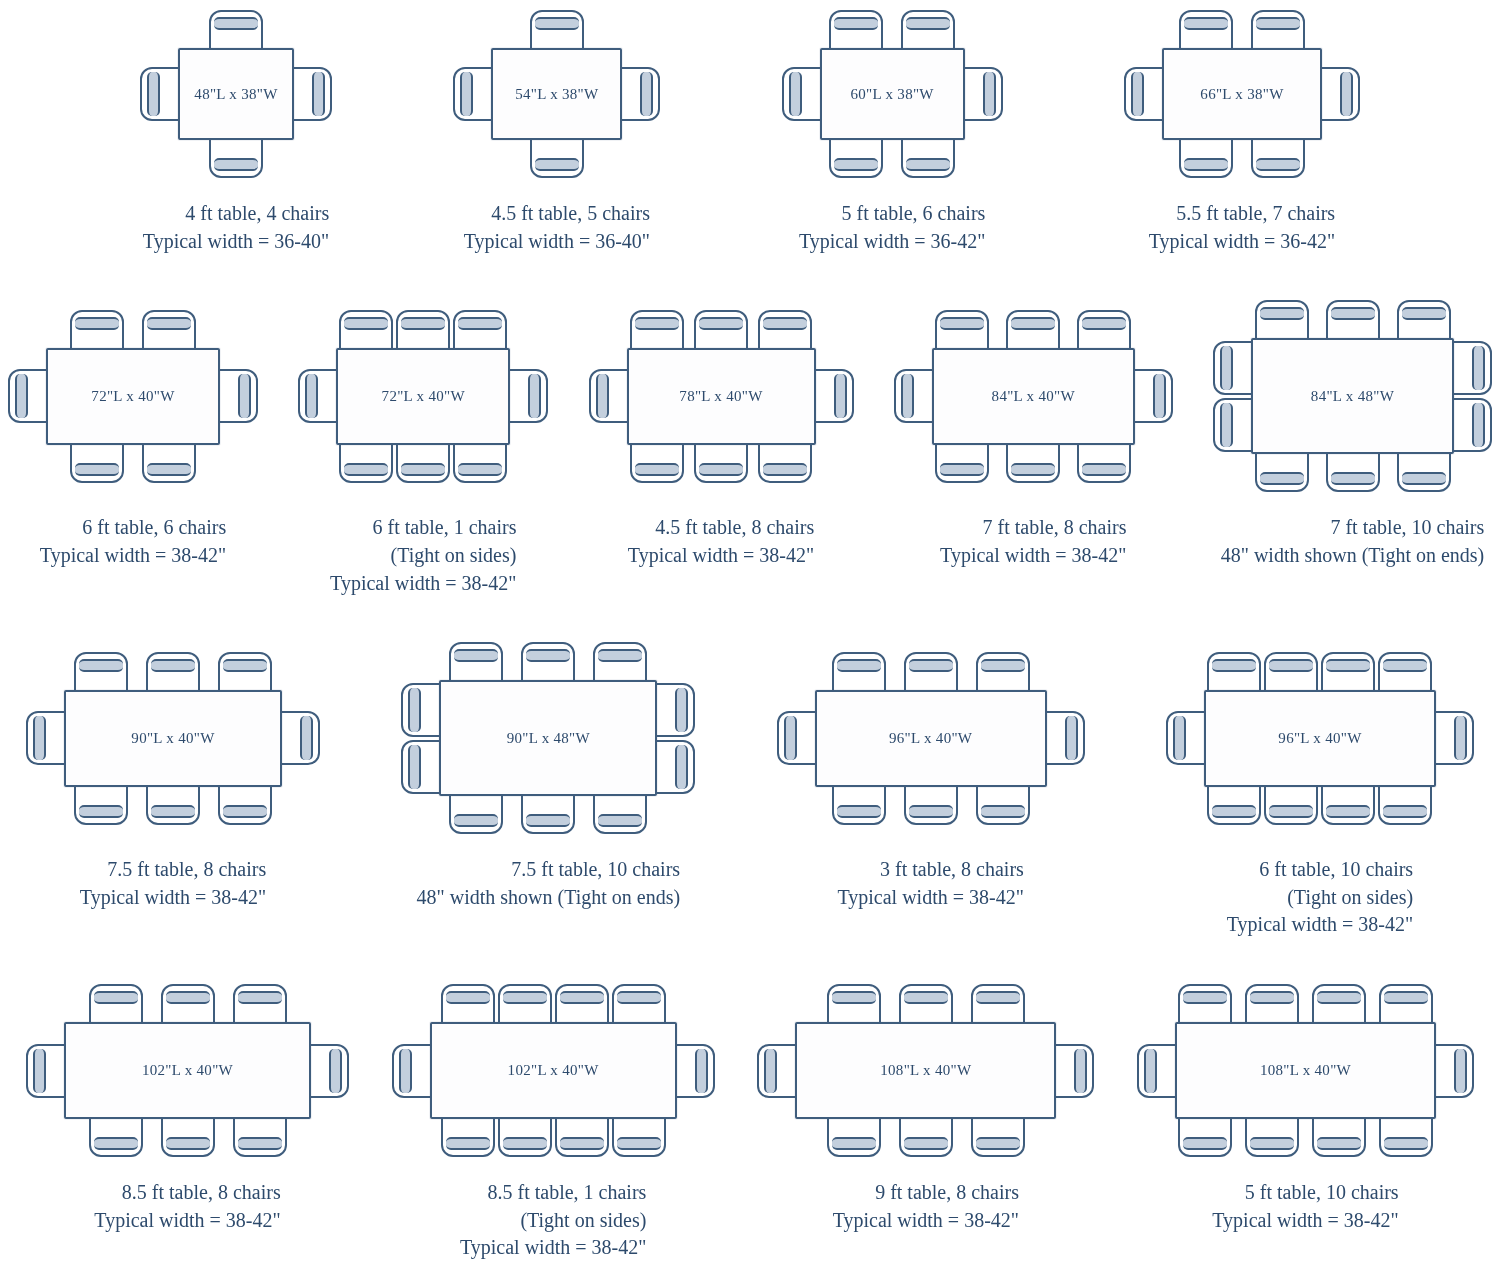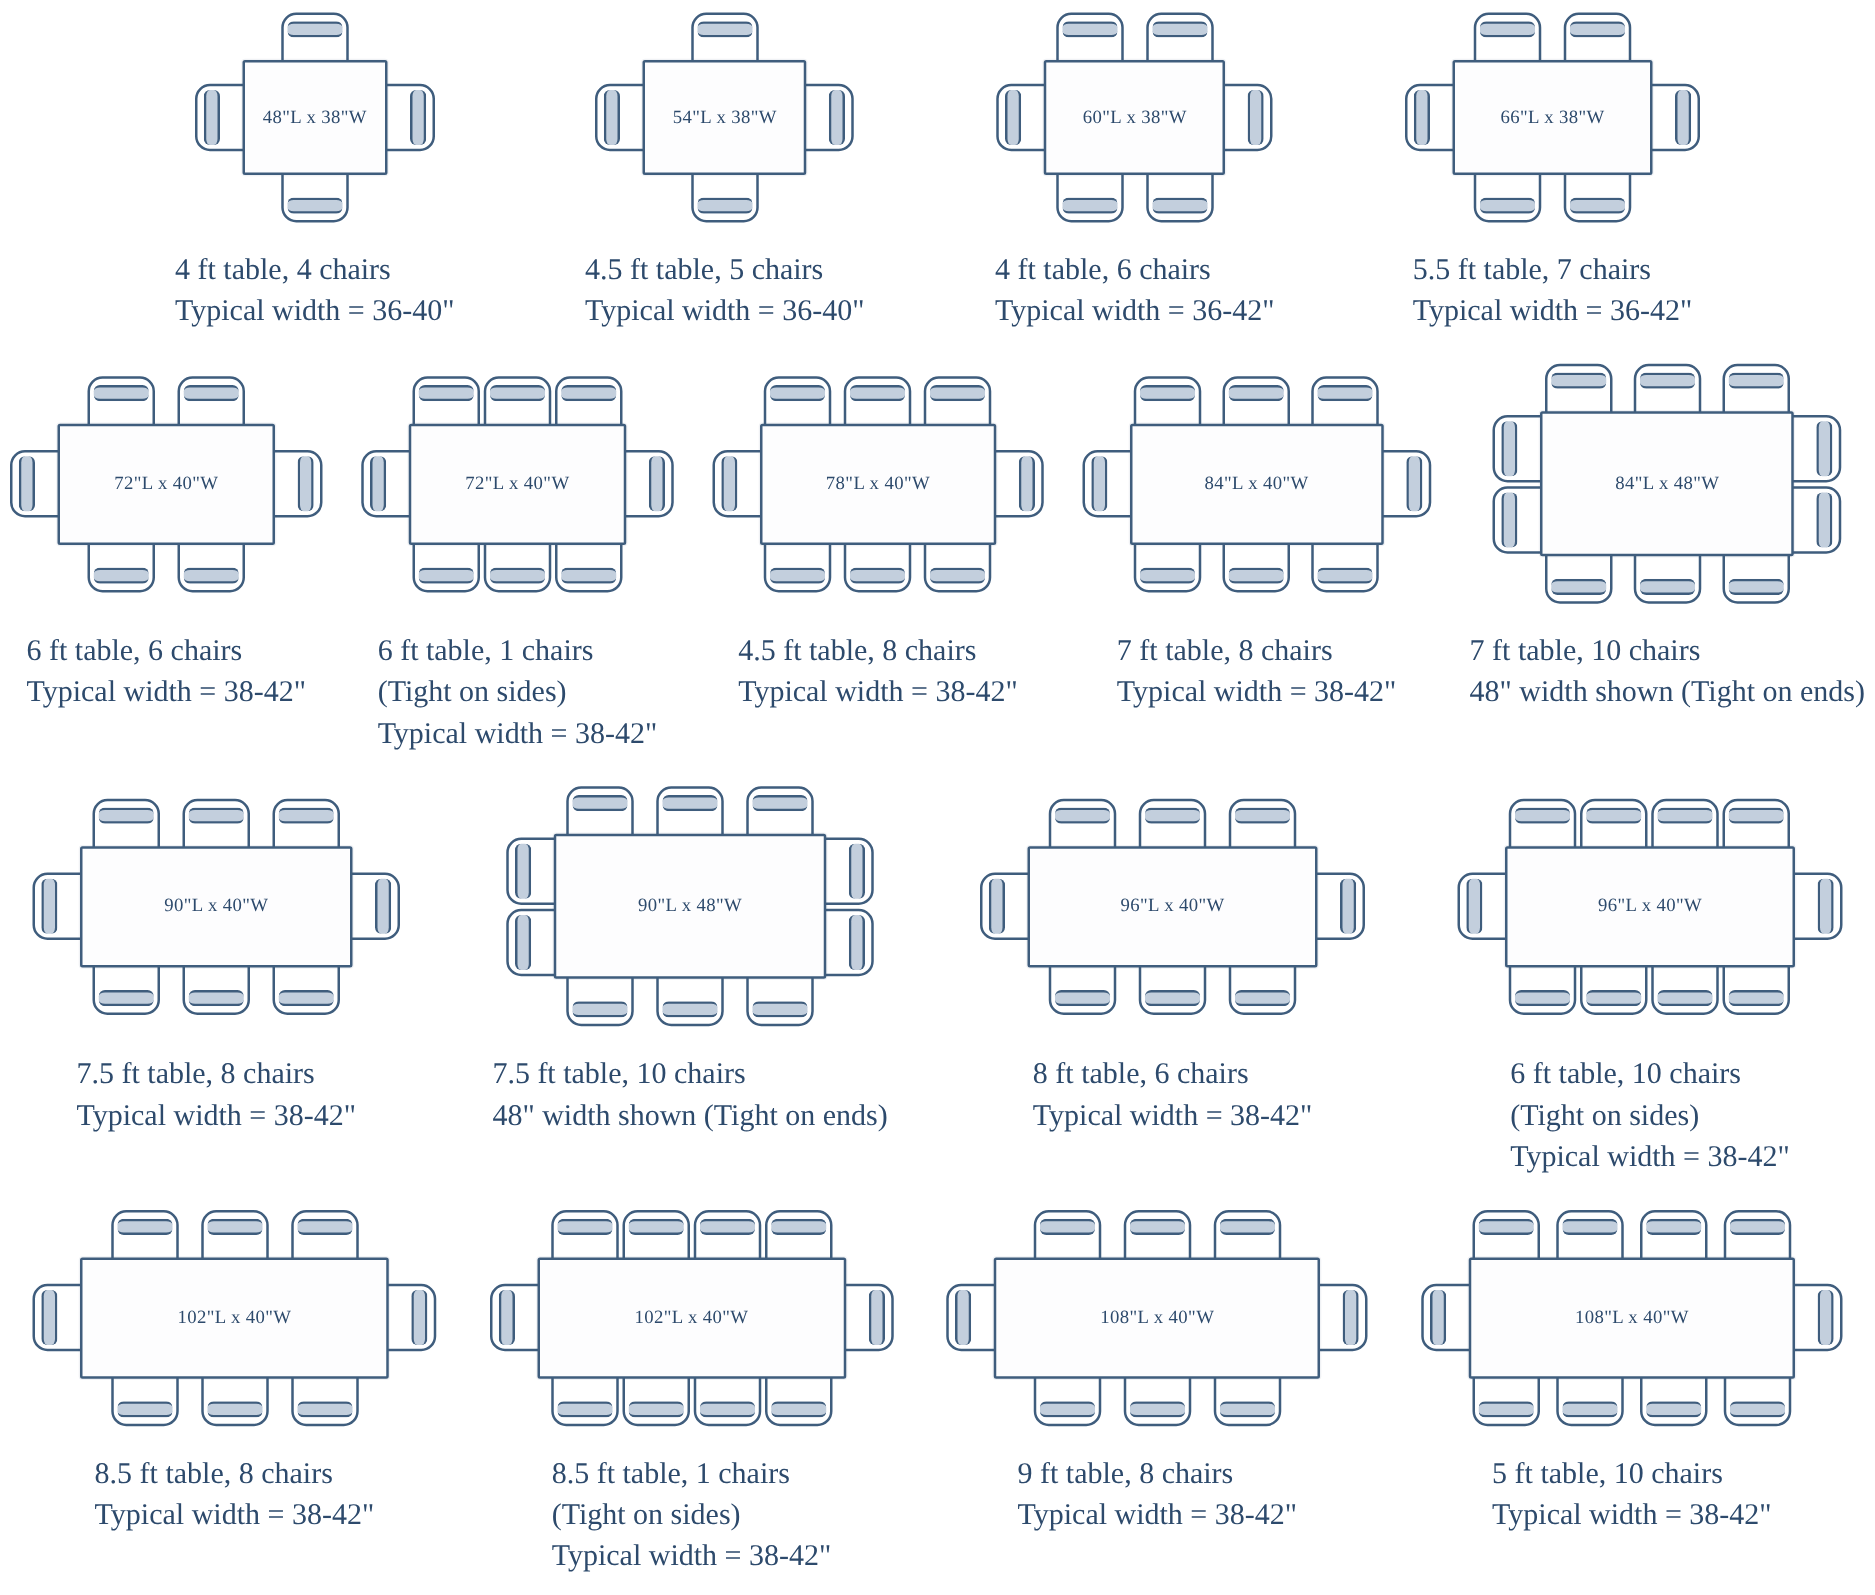--- a/index.html
+++ b/index.html
@@ -47,22 +47,22 @@
     content:'';
     position:absolute;
     left:3px;right:3px;top:5px;height:9px;
     border-top:2px solid var(--ink);
     border-bottom:2px solid var(--ink);
     background:var(--band);
     border-radius:5px;
   }
   .caption{
     margin-top:22px;
-    text-align:left;
-    font-size:24px;
+    text-align:right;
+    font-size:20px;
     line-height:1.38;
     color:var(--text);
     white-space:nowrap;
   }
 </style>
 </head>
 <body>
 
 <div class="chart">
     <div class="row row-1">
@@ -102,21 +102,21 @@
           <div class="chair" style="left: 119.5px; top: 0px;"></div>
           <div class="chair" style="left: 47.5px; top: 110px; transform: rotate(180deg);"></div>
           <div class="chair" style="left: 119.5px; top: 110px; transform: rotate(180deg);"></div>
           <div class="chair" style="left: 2px; top: 55px; transform: rotate(-90deg);"></div>
           <div class="chair" style="left: 165px; top: 55px; transform: rotate(90deg);"></div>
           <div class="table" style="left: 38px; top: 38px; width: 145px; height: 92px;">
             <span class="table-label">60"L x 38"W</span>
           </div>
         </div>
         <div class="caption">
-          <div class="caption-line">4 ft table, 6 chairs</div>
+          <div class="caption-line">5 ft table, 6 chairs</div>
           <div class="caption-line">Typical width = 36-42"</div>
         </div>
       </div>
       <div class="cell">
         <div class="scene" style="width: 236px; height: 168px;">
           <div class="chair" style="left: 55px; top: 0px;"></div>
           <div class="chair" style="left: 127px; top: 0px;"></div>
           <div class="chair" style="left: 55px; top: 110px; transform: rotate(180deg);"></div>
           <div class="chair" style="left: 127px; top: 110px; transform: rotate(180deg);"></div>
           <div class="chair" style="left: 2px; top: 55px; transform: rotate(-90deg);"></div>
@@ -278,21 +278,21 @@
           <div class="chair" style="left: 55px; top: 124.5px; transform: rotate(180deg);"></div>
           <div class="chair" style="left: 127px; top: 124.5px; transform: rotate(180deg);"></div>
           <div class="chair" style="left: 199px; top: 124.5px; transform: rotate(180deg);"></div>
           <div class="chair" style="left: 2px; top: 67px; transform: rotate(-90deg);"></div>
           <div class="chair" style="left: 252px; top: 67px; transform: rotate(90deg);"></div>
           <div class="table" style="left: 38px; top: 47.5px; width: 232px; height: 97px;">
             <span class="table-label">96"L x 40"W</span>
           </div>
         </div>
         <div class="caption">
-          <div class="caption-line">8 ft table, 6 chairs</div>
+          <div class="caption-line">3 ft table, 8 chairs</div>
           <div class="caption-line">Typical width = 38-42"</div>
         </div>
       </div>
       <div class="cell">
         <div class="scene" style="width: 308px; height: 192px;">
           <div class="chair" style="left: 41.5px; top: 9.5px;"></div>
           <div class="chair" style="left: 98.5px; top: 9.5px;"></div>
           <div class="chair" style="left: 155.5px; top: 9.5px;"></div>
           <div class="chair" style="left: 212.5px; top: 9.5px;"></div>
           <div class="chair" style="left: 41.5px; top: 124.5px; transform: rotate(180deg);"></div>

